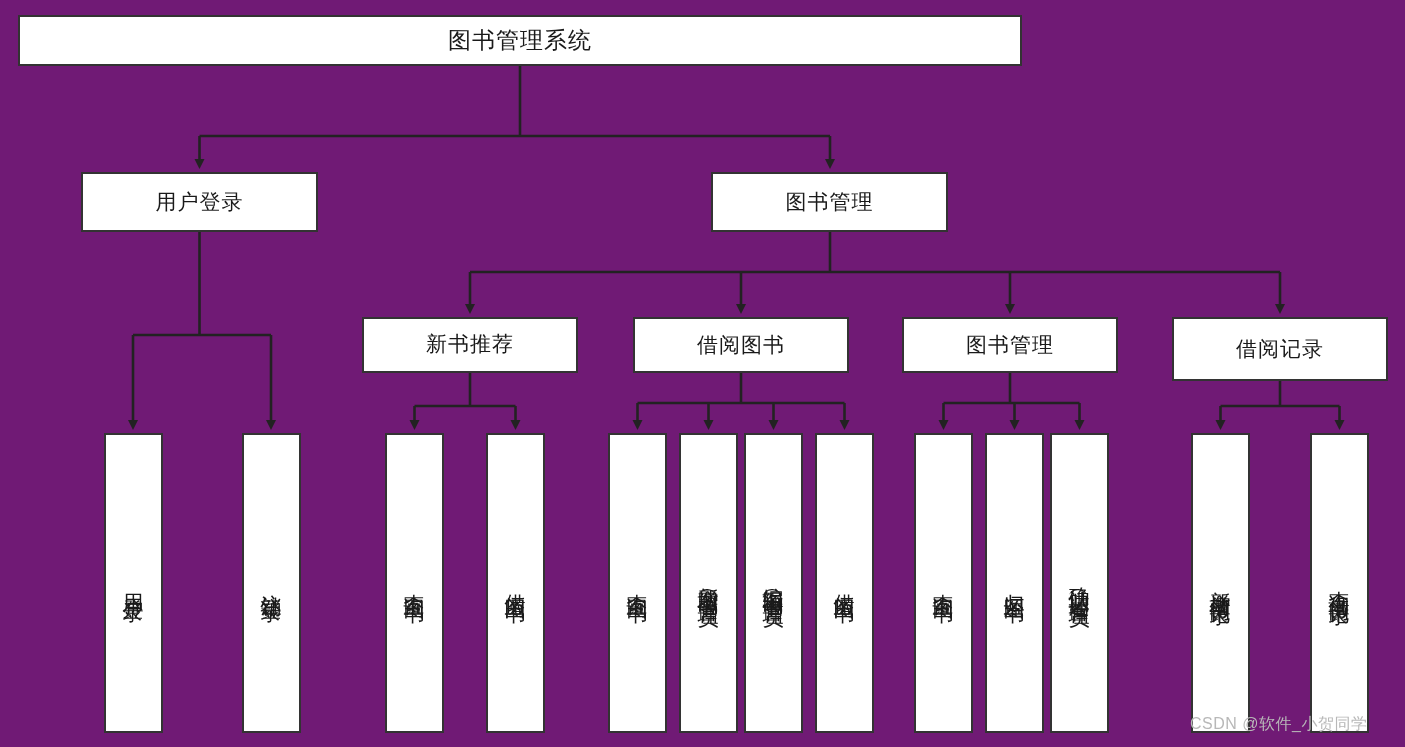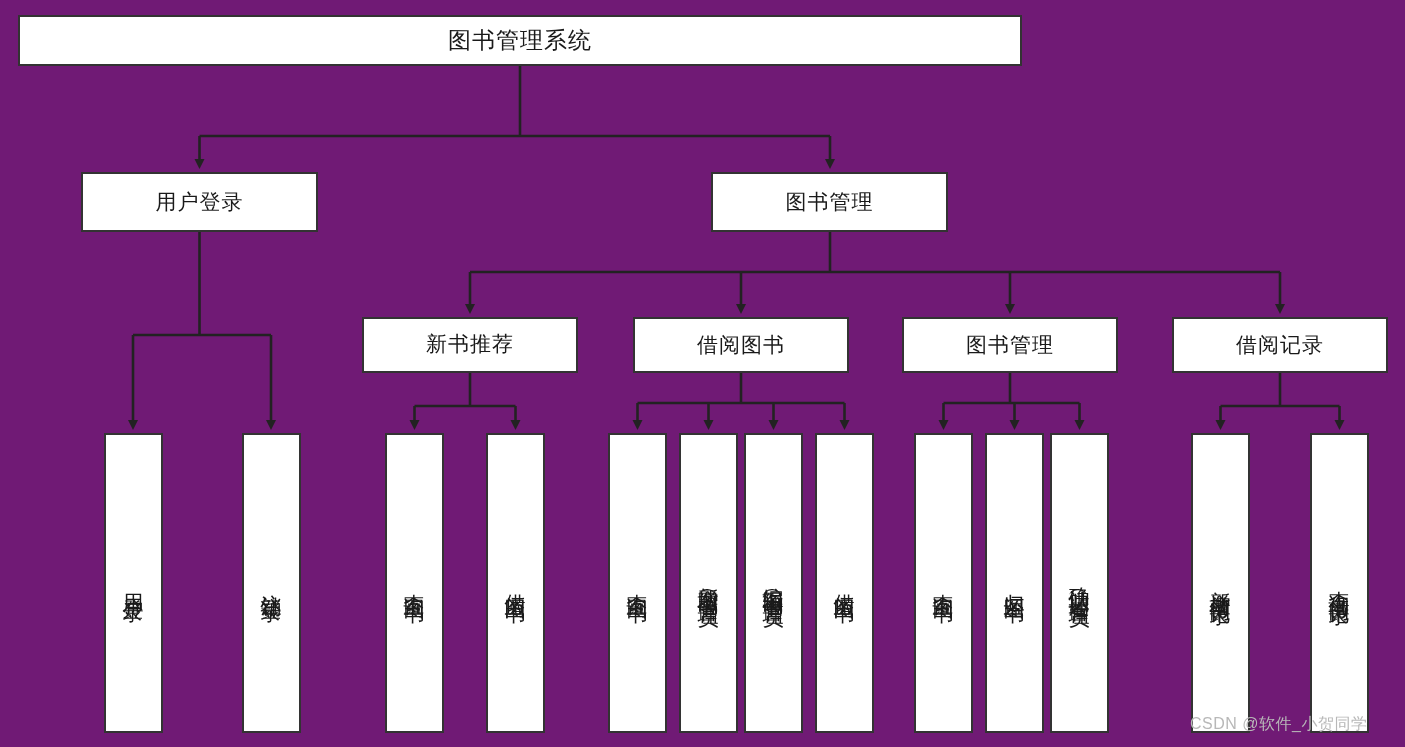--- a/index.html
+++ b/index.html
@@ -126,21 +126,21 @@
   <div class="node node-h" style="left:81px; top:172px; width:237px; height:60px;">用户登录</div>
 
   <div class="node node-h" style="left:711px; top:172px; width:237px; height:60px;">图书管理</div>
 
   <div class="node node-h" style="left:362px; top:317px; width:216px; height:56px;font-family:Liberation Serif, serif;">新书推荐</div>
 
   <div class="node node-h" style="left:633px; top:317px; width:216px; height:56px;">借阅图书</div>
 
   <div class="node node-h" style="left:902px; top:317px; width:216px; height:56px;">图书管理</div>
 
-  <div class="node node-h" style="left:1172px; top:317px; width:216px; height:56px;">借阅记录</div>
+  <div class="node node-h" style="left:1172px; top:317px; width:216px; height:64px;">借阅记录</div>
 
   <div class="node node-v" style="left:104px; top:433px; width:59px; height:300px;">用户登录</div>
 
   <div class="node node-v" style="left:242px; top:433px; width:59px; height:300px;">注销登录</div>
 
   <div class="node node-v" style="left:385px; top:433px; width:59px; height:300px;">查询图书</div>
 
   <div class="node node-v" style="left:486px; top:433px; width:59px; height:300px;">借阅图书</div>
 
   <div class="node node-v" style="left:608px; top:433px; width:59px; height:300px;">查询图书</div>

